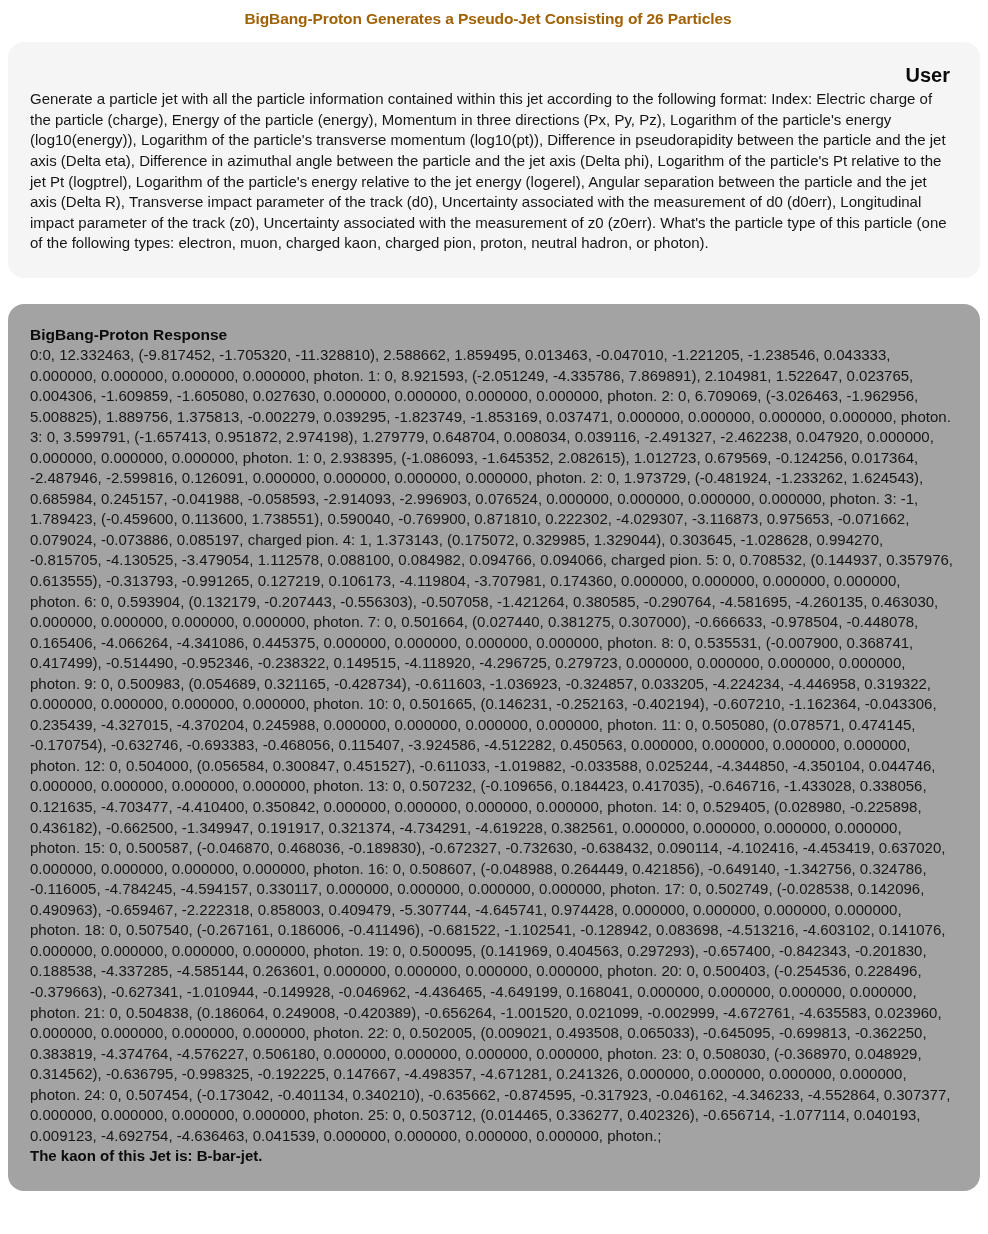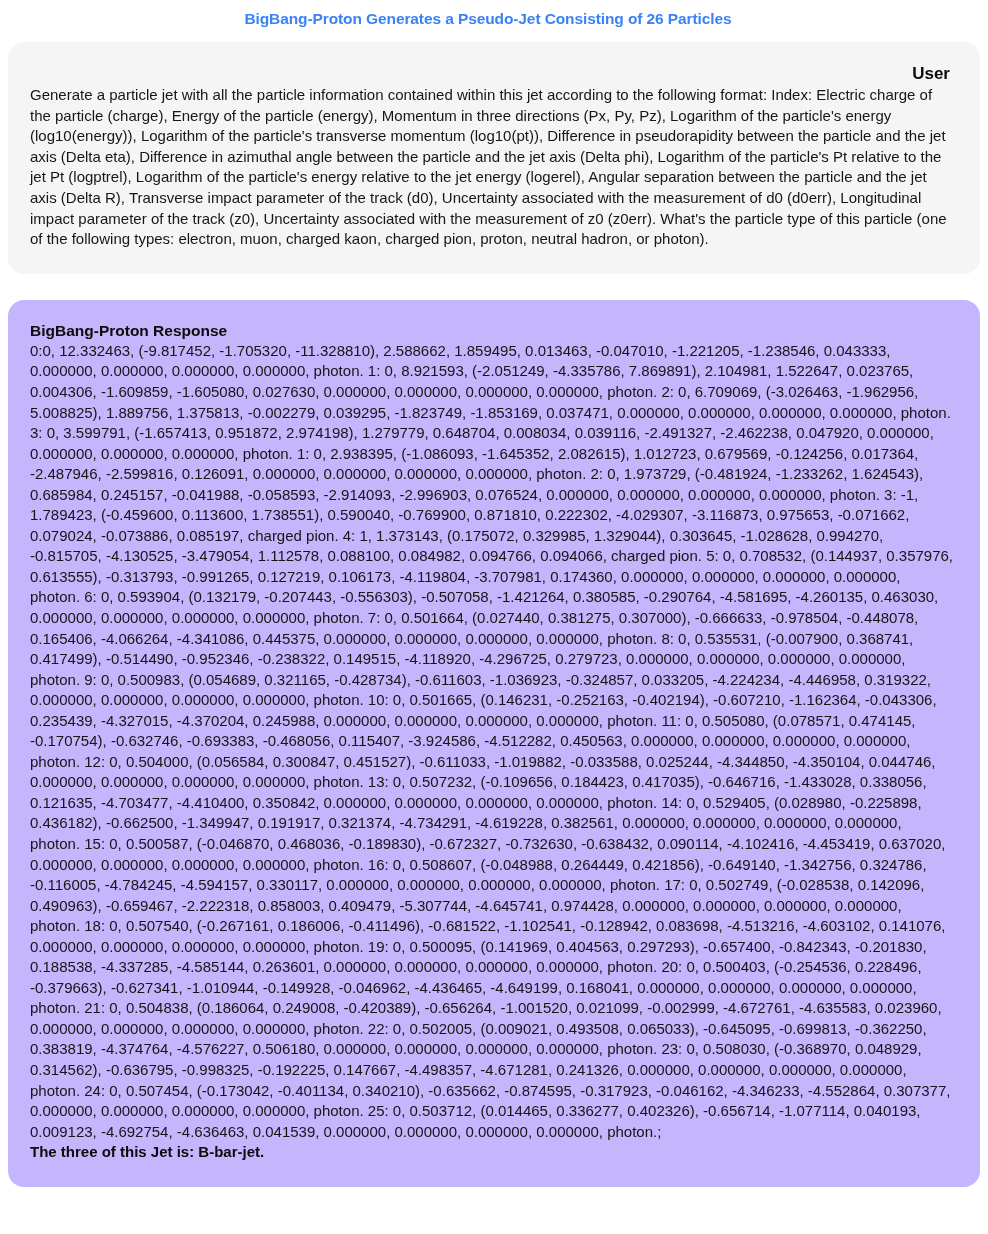--- a/index.html
+++ b/index.html
@@ -13,40 +13,40 @@
     width: 988px;
     min-height: 1234px;
     padding: 8px 0 10px 0;
   }
   .figure-title {
     text-align: center;
     font-size: 15.5px;
     font-weight: bold;
     letter-spacing: -0.1px;
     padding: 2px 12px 14px 0;
-    color: #3b82f6;
+    color: #a16207;
   }
   .card {
     margin: 0 8px;
     border-radius: 16px;
     padding: 20px 26px 24px 22px;
     font-size: 15px;
     line-height: 1.37;
   }
   .card.user {
     background: #f5f5f6;
   }
   .card.response {
-    background: #c4b5fd;
+    background: #a3a3a3;
     margin-top: 26px;
   }
   .role-label-right {
     text-align: right;
     font-weight: bold;
-    font-size: 17px;
+    font-size: 20px;
     padding-right: 4px;
     color: #0b0b0b;
   }
   .role-label-left {
     text-align: left;
     font-weight: bold;
     font-size: 15.5px;
     color: #0b0b0b;
   }
   .card .body-text {
@@ -67,16 +67,16 @@
   <div class="figure-title">BigBang-Proton Generates a Pseudo-Jet Consisting of 26 Particles</div>
 
   <div class="card user">
     <div class="role-label-right">User</div>
     <div class="body-text">Generate a particle jet with all the particle information contained within this jet according to the following format: Index: Electric charge of the particle (charge), Energy of the particle (energy), Momentum in three directions (Px, Py, Pz), Logarithm of the particle's energy (log10(energy)), Logarithm of the particle's transverse momentum (log10(pt)), Difference in pseudorapidity between the particle and the jet axis (Delta eta), Difference in azimuthal angle between the particle and the jet axis (Delta phi), Logarithm of the particle's Pt relative to the jet Pt (logptrel), Logarithm of the particle's energy relative to the jet energy (logerel), Angular separation between the particle and the jet axis (Delta R), Transverse impact parameter of the track (d0), Uncertainty associated with the measurement of d0 (d0err), Longitudinal impact parameter of the track (z0), Uncertainty associated with the measurement of z0 (z0err). What's the particle type of this particle (one of the following types: electron, muon, charged kaon, charged pion, proton, neutral hadron, or photon).</div>
   </div>
 
   <div class="card response">
     <div class="role-label-left">BigBang-Proton Response</div>
     <div class="body-text"><span>0:0, 12.332463, (-9.817452, -1.705320, -11.328810), 2.588662, 1.859495, 0.013463, -0.047010, -1.221205, -1.238546, 0.043333, 0.000000, 0.000000, 0.000000, 0.000000, photon. 1: 0, 8.921593, (-2.051249, -4.335786, 7.869891), 2.104981, 1.522647, 0.023765, 0.004306, -1.609859, -1.605080, 0.027630, 0.000000, 0.000000, 0.000000, 0.000000, photon. 2: 0, 6.709069, (-3.026463, -1.962956, 5.008825), 1.889756, 1.375813, -0.002279, 0.039295, -1.823749, -1.853169, 0.037471, 0.000000, 0.000000, 0.000000, 0.000000, photon. 3: 0, 3.599791, (-1.657413, 0.951872, 2.974198), 1.279779, 0.648704, 0.008034, 0.039116, -2.491327, -2.462238, 0.047920, 0.000000, 0.000000, 0.000000, 0.000000, photon. 1: 0, 2.938395, (-1.086093, -1.645352, 2.082615), 1.012723, 0.679569, -0.124256, 0.017364, -2.487946, -2.599816, 0.126091, 0.000000, 0.000000, 0.000000, 0.000000, photon. 2: 0, 1.973729, (-0.481924, -1.233262, 1.624543), 0.685984, 0.245157, -0.041988, -0.058593, -2.914093, -2.996903, 0.076524, 0.000000, 0.000000, 0.000000, 0.000000, photon. 3: -1, 1.789423, (-0.459600, 0.113600, 1.738551), 0.590040, -0.769900, 0.871810, 0.222302, -4.029307, -3.116873, 0.975653, -0.071662, 0.079024, -0.073886, 0.085197, charged pion. 4: 1, 1.373143, (0.175072, 0.329985, 1.329044), 0.303645, -1.028628, 0.994270, -0.815705, -4.130525, -3.479054, 1.112578, 0.088100, 0.084982, 0.094766, 0.094066, charged pion. 5: 0, 0.708532, (0.144937, 0.357976, 0.613555), -0.313793, -0.991265, 0.127219, 0.106173, -4.119804, -3.707981, 0.174360, 0.000000, 0.000000, 0.000000, 0.000000, photon. 6: 0, 0.593904, (0.132179, -0.207443, -0.556303), -0.507058, -1.421264, 0.380585, -0.290764, -4.581695, -4.260135, 0.463030, 0.000000, 0.000000, 0.000000, 0.000000, photon. 7: 0, 0.501664, (0.027440, 0.381275, 0.307000), -0.666633, -0.978504, -0.448078, 0.165406, -4.066264, -4.341086, 0.445375, 0.000000, 0.000000, 0.000000, 0.000000, photon. 8: 0, 0.535531, (-0.007900, 0.368741, 0.417499), -0.514490, -0.952346, -0.238322, 0.149515, -4.118920, -4.296725, 0.279723, 0.000000, 0.000000, 0.000000, 0.000000, photon. 9: 0, 0.500983, (0.054689, 0.321165, -0.428734), -0.611603, -1.036923, -0.324857, 0.033205, -4.224234, -4.446958, 0.319322, 0.000000, 0.000000, 0.000000, 0.000000, photon. 10: 0, 0.501665, (0.146231, -0.252163, -0.402194), -0.607210, -1.162364, -0.043306, 0.235439, -4.327015, -4.370204, 0.245988, 0.000000, 0.000000, 0.000000, 0.000000, photon. 11: 0, 0.505080, (0.078571, 0.474145, -0.170754), -0.632746, -0.693383, -0.468056, 0.115407, -3.924586, -4.512282, 0.450563, 0.000000, 0.000000, 0.000000, 0.000000, photon. 12: 0, 0.504000, (0.056584, 0.300847, 0.451527), -0.611033, -1.019882, -0.033588, 0.025244, -4.344850, -4.350104, 0.044746, 0.000000, 0.000000, 0.000000, 0.000000, photon. 13: 0, 0.507232, (-0.109656, 0.184423, 0.417035), -0.646716, -1.433028, 0.338056, 0.121635, -4.703477, -4.410400, 0.350842, 0.000000, 0.000000, 0.000000, 0.000000, photon. 14: 0, 0.529405, (0.028980, -0.225898, 0.436182), -0.662500, -1.349947, 0.191917, 0.321374, -4.734291, -4.619228, 0.382561, 0.000000, 0.000000, 0.000000, 0.000000, photon. 15: 0, 0.500587, (-0.046870, 0.468036, -0.189830), -0.672327, -0.732630, -0.638432, 0.090114, -4.102416, -4.453419, 0.637020, 0.000000, 0.000000, 0.000000, 0.000000, photon. 16: 0, 0.508607, (-0.048988, 0.264449, 0.421856), -0.649140, -1.342756, 0.324786, -0.116005, -4.784245, -4.594157, 0.330117, 0.000000, 0.000000, 0.000000, 0.000000, photon. 17: 0, 0.502749, (-0.028538, 0.142096, 0.490963), -0.659467, -2.222318, 0.858003, 0.409479, -5.307744, -4.645741, 0.974428, 0.000000, 0.000000, 0.000000, 0.000000, photon. 18: 0, 0.507540, (-0.267161, 0.186006, -0.411496), -0.681522, -1.102541, -0.128942, 0.083698, -4.513216, -4.603102, 0.141076, 0.000000, 0.000000, 0.000000, 0.000000, photon. 19: 0, 0.500095, (0.141969, 0.404563, 0.297293), -0.657400, -0.842343, -0.201830, 0.188538, -4.337285, -4.585144, 0.263601, 0.000000, 0.000000, 0.000000, 0.000000, photon. 20: 0, 0.500403, (-0.254536, 0.228496, -0.379663), -0.627341, -1.010944, -0.149928, -0.046962, -4.436465, -4.649199, 0.168041, 0.000000, 0.000000, 0.000000, 0.000000, photon. 21: 0, 0.504838, (0.186064, 0.249008, -0.420389), -0.656264, -1.001520, 0.021099, -0.002999, -4.672761, -4.635583, 0.023960, 0.000000, 0.000000, 0.000000, 0.000000, photon. 22: 0, 0.502005, (0.009021, 0.493508, 0.065033), -0.645095, -0.699813, -0.362250, 0.383819, -4.374764, -4.576227, 0.506180, 0.000000, 0.000000, 0.000000, 0.000000, photon. 23: 0, 0.508030, (-0.368970, 0.048929, 0.314562), -0.636795, -0.998325, -0.192225, 0.147667, -4.498357, -4.671281, 0.241326, 0.000000, 0.000000, 0.000000, 0.000000, photon. 24: 0, 0.507454, (-0.173042, -0.401134, 0.340210), -0.635662, -0.874595, -0.317923, -0.046162, -4.346233, -4.552864, 0.307377, 0.000000, 0.000000, 0.000000, 0.000000, photon. 25: 0, 0.503712, (0.014465, 0.336277, 0.402326), -0.656714, -1.077114, 0.040193, 0.009123, -4.692754, -4.636463, 0.041539, 0.000000, 0.000000, 0.000000, 0.000000, photon.;</span>
-<span class="conclusion">The three of this Jet is: B-bar-jet.</span></div>
+<span class="conclusion">The kaon of this Jet is: B-bar-jet.</span></div>
   </div>
 
 </div>
 
 </body></html>

